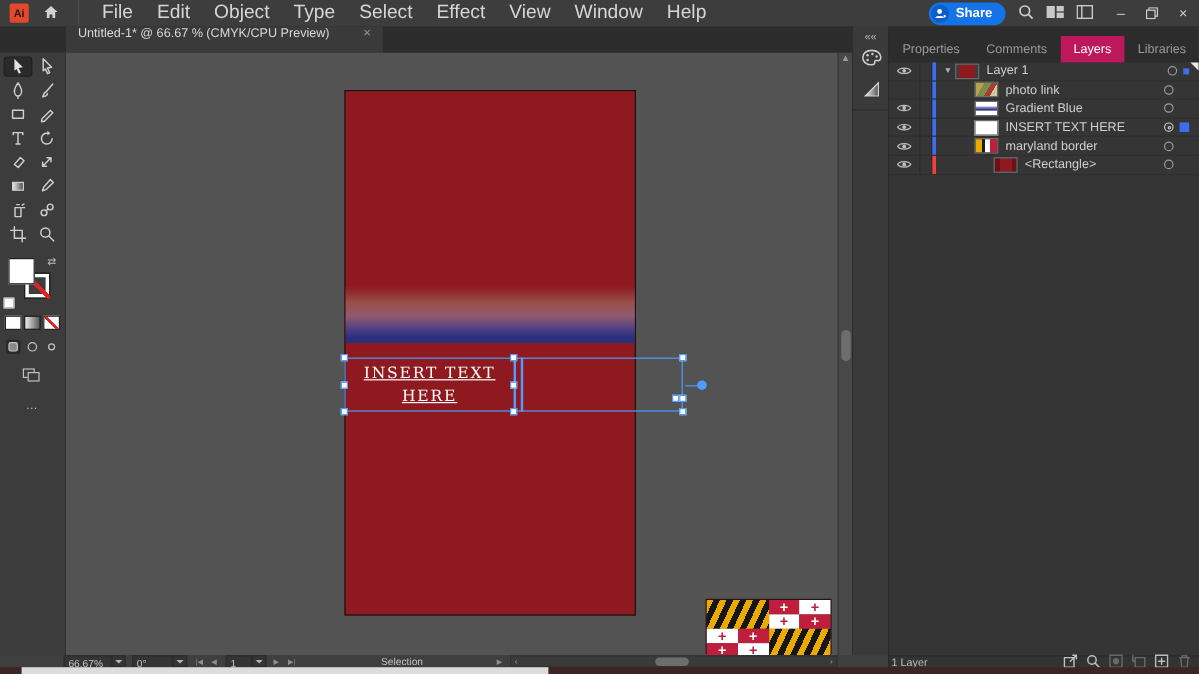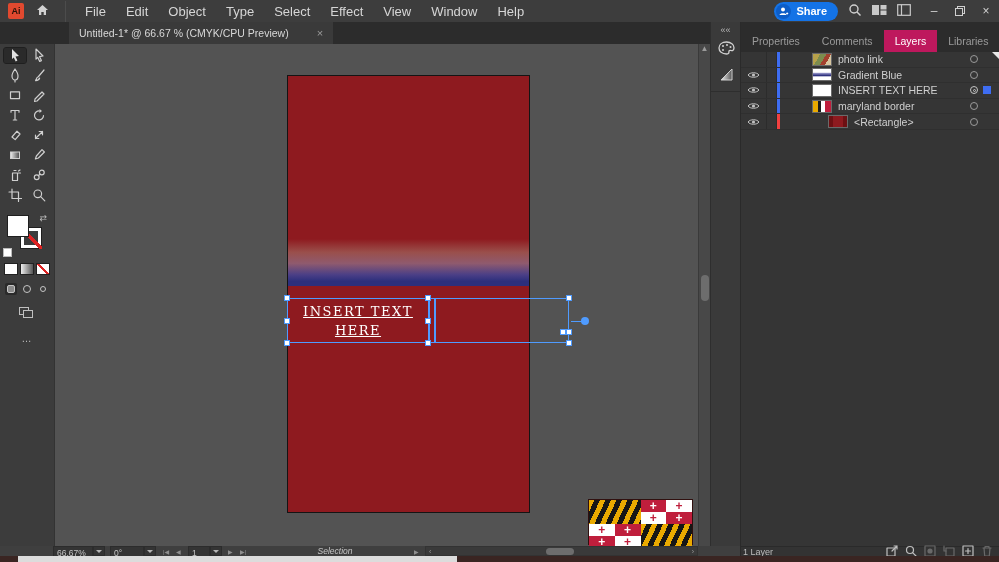--- a/index.html
+++ b/index.html
@@ -8,31 +8,31 @@
        font-family:"Liberation Sans",sans-serif;color:#c8c8c8;font-size:11px;
        background:#3d3d3d;}
   .abs{position:absolute;}
 
   
   #titlebar{left:0;top:0;width:999px;height:22px;background:#3d3d3d;display:flex;align-items:center;}
   #ai-logo{width:16px;height:16px;margin-left:8px;background:var(--ai-logo-bg);color:#2a1208;
            font-weight:bold;font-size:9px;display:flex;align-items:center;justify-content:center;border-radius:2px;}
   #home-icon{margin-left:12px;color:#d2d2d2;}
   #menubar{display:flex;margin-left:16px;gap:2px;border-left:1px solid #4c4c4c;padding-left:10px;}
-  .menu-item{padding:3px 9px;color:#d6d6d6;font-size:13px;cursor:default;text-align:center;}
+  .menu-item{padding:3px 9px;color:#d6d6d6;font-size:16px;cursor:default;text-align:center;}
   #titlebar-right{margin-left:auto;display:flex;align-items:center;gap:10px;}
   #share-button{display:flex;align-items:center;gap:5px;background:var(--share-blue);color:#fff;
                 border-radius:10px;height:19px;padding:0 11px 0 2px;font-size:11px;font-weight:bold;}
   #share-avatar{width:15px;height:15px;border-radius:50%;background:#0d5dc7;display:flex;align-items:center;justify-content:center;}
   .win-controls{display:flex;align-items:center;}
   .win-btn{width:26px;height:20px;display:flex;align-items:center;justify-content:center;color:#d0d0d0;font-size:12px;}
 
   
   #tabbar{left:0;top:22px;width:712px;height:22px;background:#2c2c2c;display:flex;align-items:flex-end;}
-  #doc-tab{margin-left:69px;height:22px;background:#3a3a3a;color:#d8d8d8;display:flex;align-items:center;
+  #doc-tab{margin-left:55px;height:22px;background:#3a3a3a;color:#d8d8d8;display:flex;
            padding:0 10px;font-size:10.5px;gap:28px;}
   #doc-tab .close{color:#9a9a9a;font-size:11px;}
 
   
   #toolbar{left:0;top:44px;width:55px;height:502px;background:#3c3c3c;border-right:1px solid #333;}
   #tools-grid{display:grid;grid-template-columns:22px 22px;justify-content:center;row-gap:5px;column-gap:2px;padding-top:4px;}
   .tool{width:22px;height:15px;display:flex;align-items:center;justify-content:center;border-radius:2px;}
   .tool.active{background:#2a2a2a;outline:1px solid #1f1f1f;}
   .tool svg{display:block;}
   #fill-stroke{position:relative;width:40px;height:38px;margin:12px auto 0 auto;}
@@ -121,21 +121,21 @@
   .thumb-redbg{background:linear-gradient(90deg,#6d1013 0 22%,var(--artboard-red) 22% 78%,#6d1013 78%);}
 
   
   #statusbar{left:0;top:546px;width:740px;height:10px;background:#3f3f3f;font-size:8.5px;color:#c5c5c5;}
   .status-box{position:absolute;top:0px;height:14px;background:#343434;border:1px solid #2c2c2c;
               display:flex;align-items:center;padding:0 3px;}
   .dd-chev{position:absolute;top:0;height:10px;width:12px;background:#343434;border:1px solid #2c2c2c;
            display:flex;align-items:center;justify-content:center;}
   .dd-chev i{width:0;height:0;border-left:3px solid transparent;border-right:3px solid transparent;border-top:3px solid #b5b5b5;}
   .nav-arrow{position:absolute;top:0;height:10px;display:flex;align-items:center;color:#8f8f8f;font-size:6px;}
-  #status-tool{position:absolute;left:270px;width:130px;top:0;height:10px;text-align:center;line-height:10px;font-style:italic;}
+  #status-tool{position:absolute;left:270px;width:130px;top:0;height:10px;text-align:center;line-height:10px;}
   #hscroll{position:absolute;left:425px;top:0;width:273px;height:10px;background:#3a3a3a;border:1px solid #333;}
   #hscroll-thumb{position:absolute;left:120px;top:1px;width:28px;height:7px;background:#6d6d6d;border-radius:3.5px;}
   #hscroll .sArrow{position:absolute;top:0;height:9px;line-height:9px;color:#9a9a9a;font-size:7px;}
 
   
   #panel-footer{left:740px;top:546px;width:259px;height:10px;background:#333;border-top:1px solid #2a2a2a;
                 border-left:1px solid #2a2a2a;display:flex;align-items:center;font-size:9px;color:#bdbdbd;}
   #panel-footer .label{margin-left:2px;}
   #footer-icons{margin-left:auto;margin-right:6px;display:flex;gap:7px;align-items:center;}
   .f-icon{opacity:.9;}
@@ -417,20 +417,38 @@
       <div id="panel-tabs-list" style="display:flex;">
           <div class="panel-tab">Properties</div>
           <div class="panel-tab">Comments</div>
           <div class="panel-tab active">Layers</div>
           <div class="panel-tab">Libraries</div>
         </div>
 
     </div>
     <div id="corner-triangle"></div>
     <div id="layers-list">
+        <div class="layer-row">
+          <div class="eye-cell">
+            <svg width="13" height="8" viewBox="0 0 13 8">
+              <path d="M1 4 C3 1 10 1 12 4 C10 7 3 7 1 4 Z" fill="none" stroke="#c0c0c0"></path>
+              <circle cx="6.5" cy="4" r="1.6" fill="#c0c0c0"></circle>
+            </svg>
+          </div>
+          <div class="lock-cell"></div>
+          <div class="color-bar" style="background: var(--layer-blue);"></div>
+          <div style="width: 4px; flex: 0 0 auto;"></div>
+          <div class="layer-chevron">▼</div>
+          <div class="layer-thumb thumb-layer1"></div>
+          <div class="layer-label">Layer 1</div>
+          <div class="row-right">
+            <div class="target-ring"></div>
+            <div class="sel-square small"></div>
+          </div>
+        </div>
         <div class="layer-row">
           <div class="eye-cell"></div>
           <div class="lock-cell"></div>
           <div class="color-bar" style="background: var(--layer-blue);"></div>
           <div style="width: 20px; flex: 0 0 auto;"></div>
           <div style="width: 12px; flex: 0 0 auto;"></div>
           <div class="layer-thumb thumb-photo"></div>
           <div class="layer-label">photo link</div>
           <div class="row-right">
             <div class="target-ring"></div>

